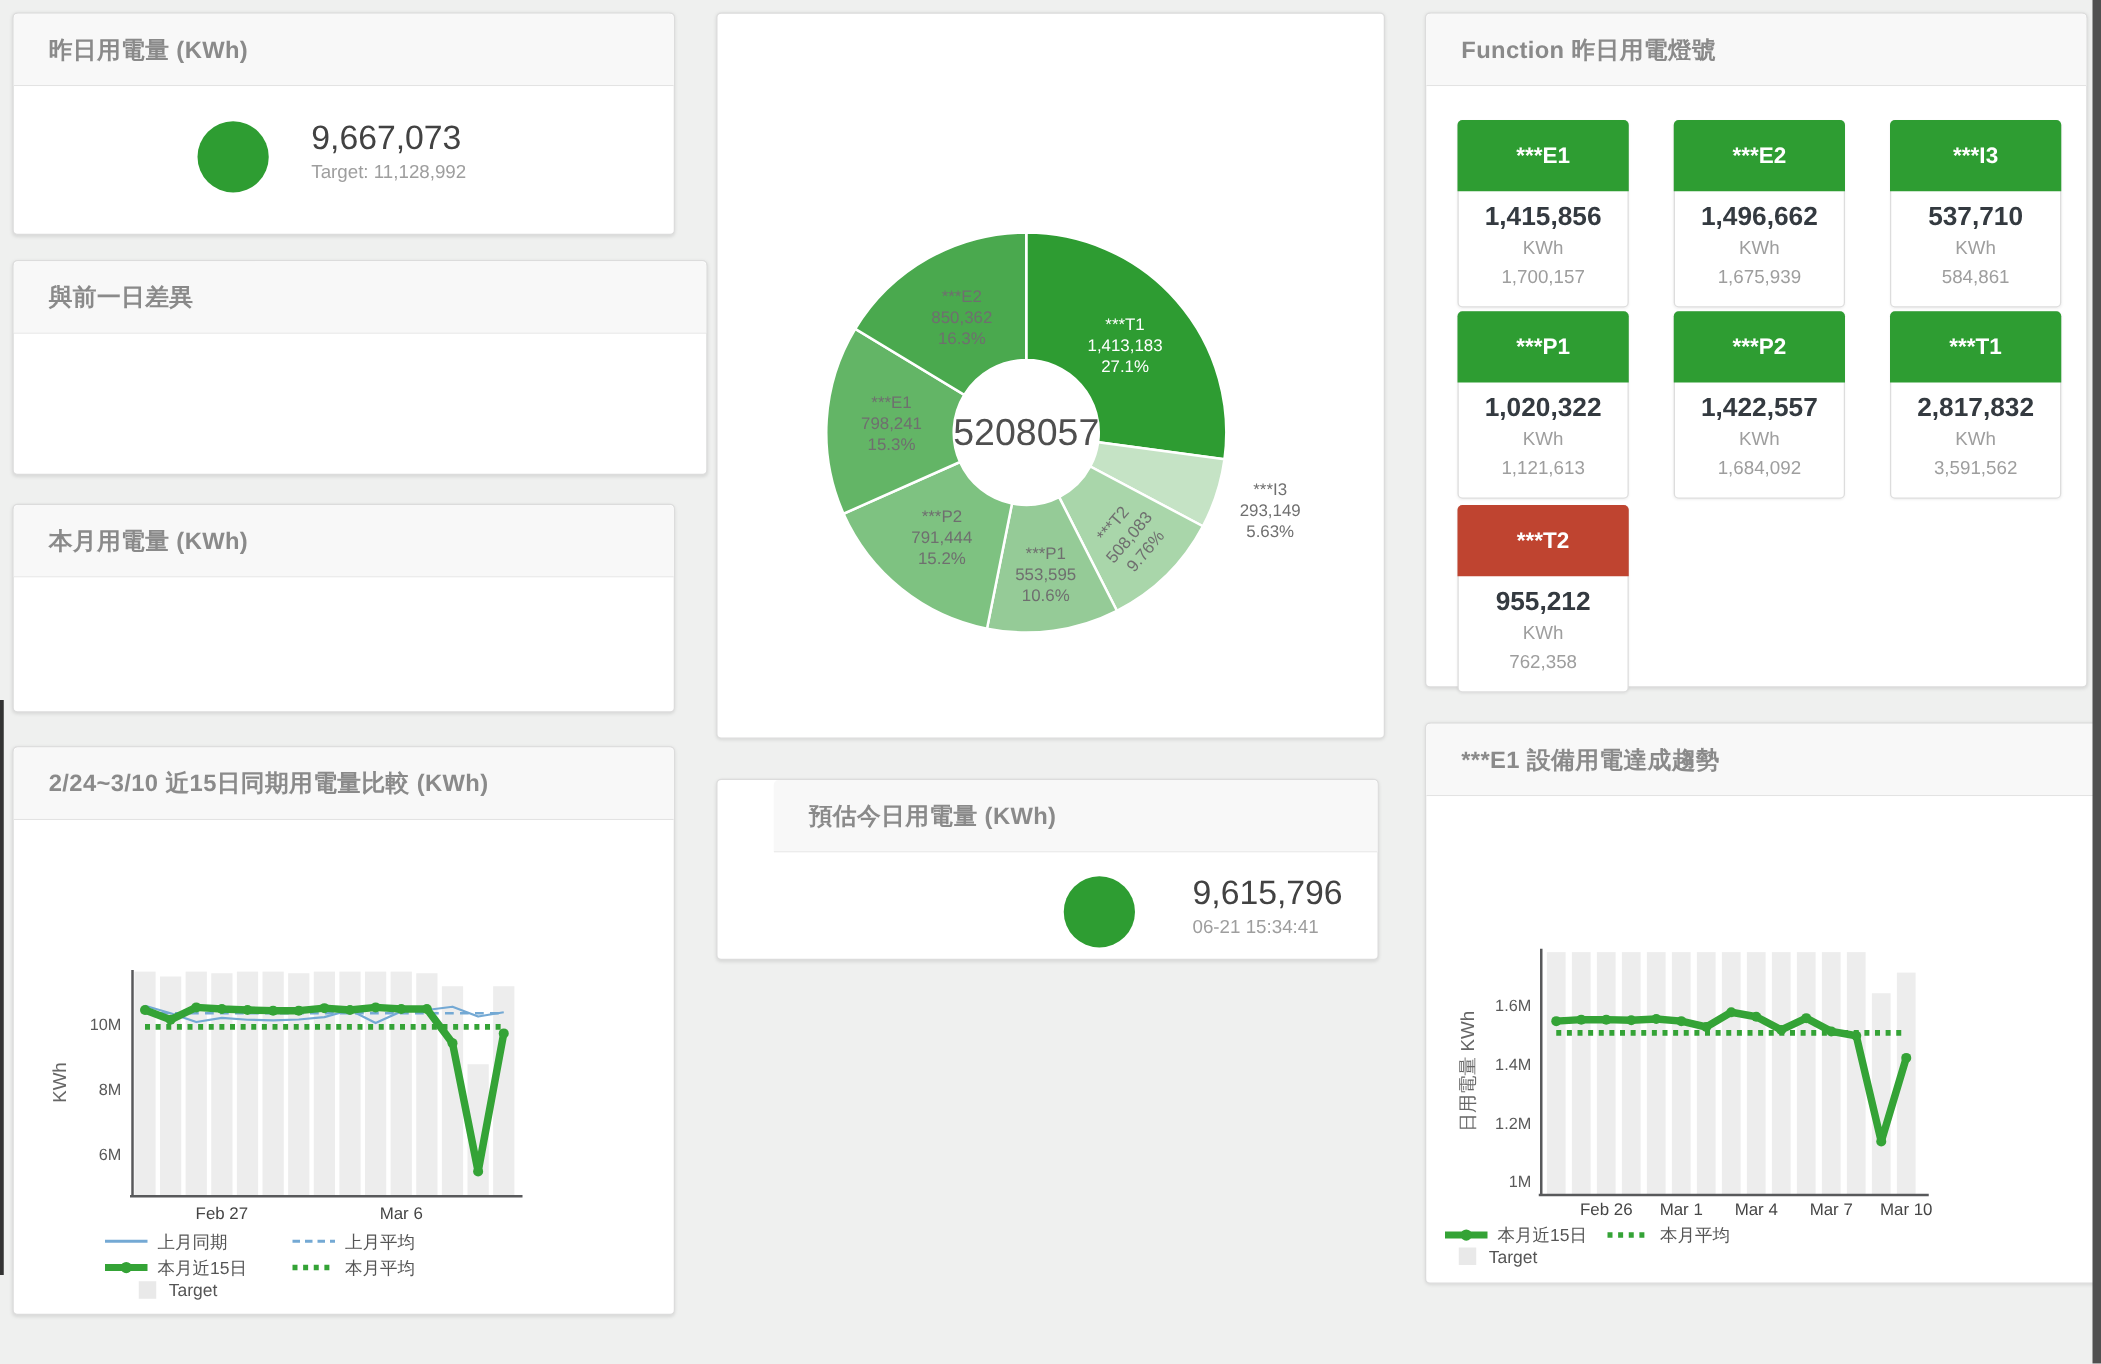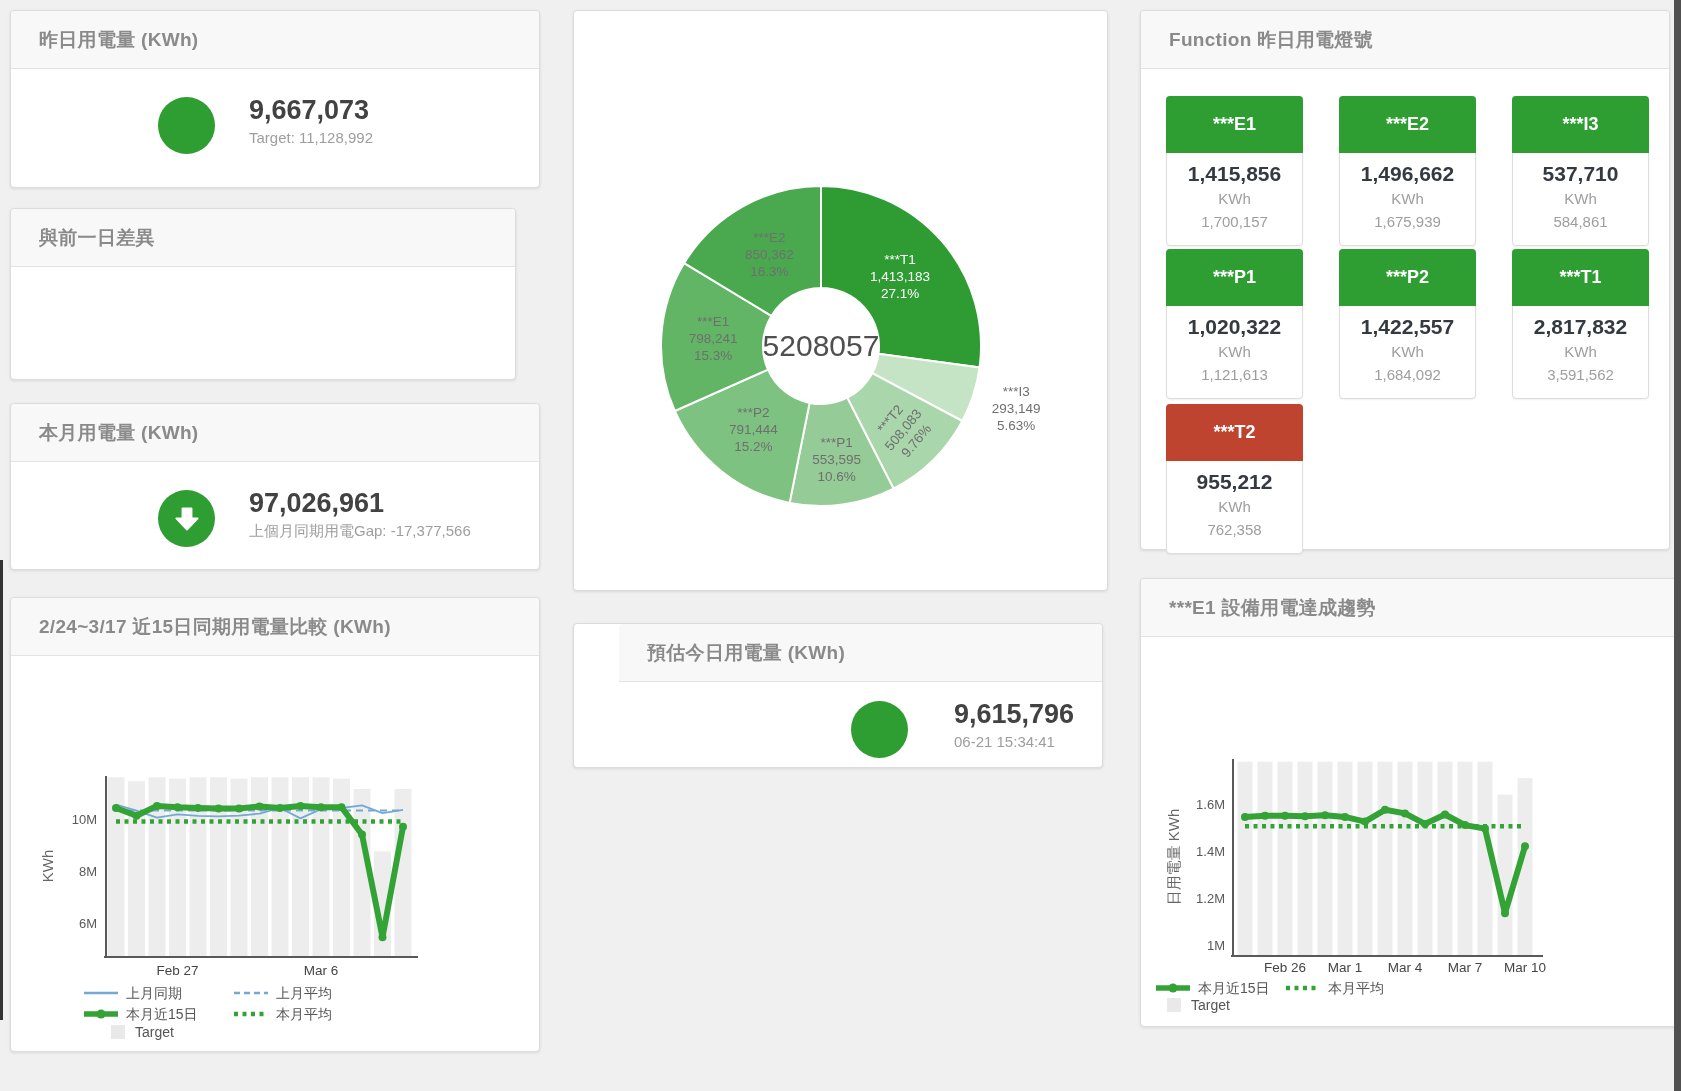--- a/index.html
+++ b/index.html
@@ -5,21 +5,21 @@
   html,body{margin:0;padding:0;background:#eff0ef;font-family:"Liberation Sans","DejaVu Sans",sans-serif;}
   .page{position:relative;width:1681px;height:1091px;overflow:hidden;background:#eff0ef;}
   .panel{position:absolute;background:#fff;border:1px solid #dcdcdc;border-radius:4px;box-shadow:0 1px 3px rgba(0,0,0,.10);box-sizing:border-box;}
   .panel-header{height:58px;background:#f8f8f8;border-bottom:1px solid #e3e3e3;border-radius:4px 4px 0 0;display:flex;align-items:center;padding:0 28px;box-sizing:border-box;}
   .panel-title{font-size:19px;font-weight:bold;color:#8a8a8a;letter-spacing:.3px;white-space:nowrap;}
   .panel-body{position:absolute;top:59px;left:0;right:0;bottom:0;}
   .stat-circle{position:absolute;left:147px;top:27px;width:57px;height:57px;border-radius:50%;display:flex;align-items:center;justify-content:center;}
   .stat-circle.green{background:#2e9d32;}
   .stat-circle.red{background:#bf4430;}
   .stat-body{position:absolute;left:238px;top:25px;}
-  .stat-value{font-size:27px;font-weight:bold;color:#424242;line-height:30px;white-space:nowrap;}
+  .stat-value{font-size:27px;font-weight:normal;color:#424242;line-height:30px;white-space:nowrap;}
   .stat-sub{font-size:15px;color:#9e9e9e;margin-top:4px;white-space:nowrap;}
   .p6 .stat-circle{left:277px;top:18px;}
   .p6 .stat-body{left:380px;top:16px;}
   .tile{position:absolute;width:137px;background:#fff;border:1px solid #ddd;border-radius:4px;box-shadow:0 1px 2px rgba(0,0,0,.06);box-sizing:border-box;}
   .tile-head{height:57px;margin:-1px -1px 0 -1px;border-radius:4px 4px 0 0;display:flex;align-items:center;justify-content:center;color:#fff;font-size:18px;font-weight:bold;}
   .tile-bd{text-align:center;padding:7px 0 12px;}
   .tile-value{font-size:21px;font-weight:bold;color:#343a40;line-height:27px;}
   .tile-unit,.tile-target{font-size:15px;color:#9e9e9e;line-height:23px;}
   svg{display:block;}
   svg text{font-family:"Liberation Sans","DejaVu Sans",sans-serif;}
@@ -37,46 +37,35 @@
     </div>
     <div class="panel-body">
       <div class="stat-circle green"></div>
       <div class="stat-body">
         <div class="stat-value">9,667,073</div>
         <div class="stat-sub">Target: 11,128,992</div>
       </div>
     </div>
   </div>
 
-  <div class="panel" style="left:10px;top:208px;width:506px;height:172px;">
+  <div class="panel" style="left:10px;top:208px;width:556px;height:172px;">
     <div class="panel-header">
       <span class="panel-title">與前一日差異</span>
     </div>
   </div>
 
   <div class="panel" style="left:10px;top:403px;width:530px;height:167px;">
     <div class="panel-header">
       <span class="panel-title">本月用電量 (KWh)</span>
     </div>
-    <div class="panel-body">
-      <div class="stat-circle green">
-        <svg width="30" height="30" viewBox="0 0 24 24">
-          <path d="M12 20.5 L3.5 11.5 H8.4 V3.5 H15.6 V11.5 H20.5 Z" fill="#ffffff" stroke="#ffffff" stroke-width="1.5" stroke-linejoin="round"></path>
-        </svg>
-      </div>
-      <div class="stat-body">
-        <div class="stat-value">97,026,961</div>
-        <div class="stat-sub">上個月同期用電Gap: -17,377,566</div>
-      </div>
-    </div>
   </div>
 
   <div class="panel" style="left:10px;top:597px;width:530px;height:455px;">
     <div class="panel-header">
-      <span class="panel-title">2/24~3/17 近15日同期用電量比較 (KWh)</span>
+      <span class="panel-title">2/24~3/10 近15日同期用電量比較 (KWh)</span>
     </div>
     <div class="panel-body">
       <svg id="chartA" width="528" height="393" style="margin-top:3px;">
           <rect x="96.5" y="117.3" width="17" height="179.7" fill="#ededed"></rect>
           <rect x="117.0" y="121.2" width="17" height="175.8" fill="#ededed"></rect>
           <rect x="137.5" y="117.3" width="17" height="179.7" fill="#ededed"></rect>
           <rect x="158.0" y="118.6" width="17" height="178.4" fill="#ededed"></rect>
           <rect x="178.5" y="117.3" width="17" height="179.7" fill="#ededed"></rect>
           <rect x="199.0" y="117.3" width="17" height="179.7" fill="#ededed"></rect>
           <rect x="219.5" y="118.6" width="17" height="178.4" fill="#ededed"></rect>

